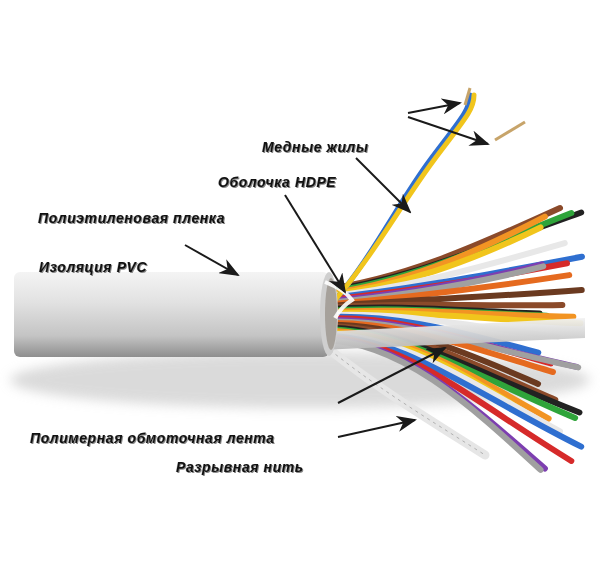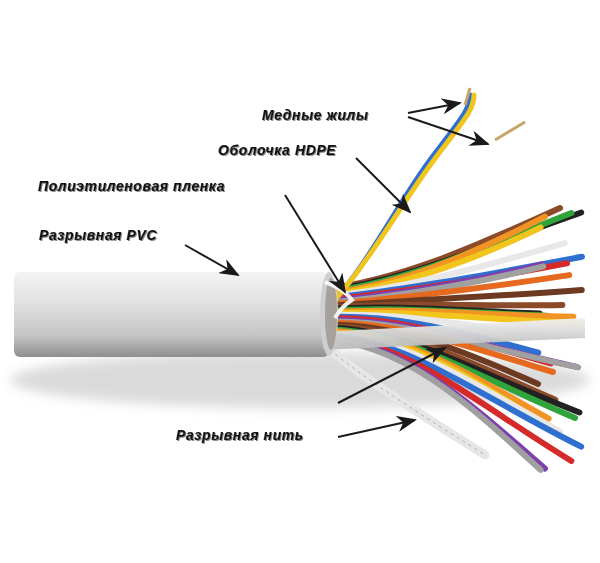--- a/index.html
+++ b/index.html
@@ -1,19 +1,19 @@
 <!DOCTYPE html>
 <html><head>
 <meta charset="utf-8">
 <style>
   html,body{margin:0;padding:0;background:#fff;}
   body{width:600px;height:563px;position:relative;overflow:hidden;font-family:"Liberation Sans",sans-serif;}
   #stage{position:absolute;left:0;top:0;width:600px;height:563px;}
   .label{position:absolute;font-style:italic;font-weight:bold;font-size:14px;color:#111;white-space:nowrap;letter-spacing:0.6px;
-    text-shadow:1px 1px 0 #888, -0.5px -0.5px 0 #ccc;}
+    text-shadow:1px 1px 0 #888, -0.5px -0.5px 0 #ccc;margin-top:32px;}
   svg{position:absolute;left:0;top:0;}
 </style>
 </head>
 <body>
 
 <div id="stage">
   <svg id="art" width="600" height="563" viewBox="0 0 600 563">
     <defs>
       <linearGradient id="sheathGrad" x1="0" y1="0" x2="0" y2="1">
         <stop offset="0" stop-color="#f4f4f4"></stop>
@@ -96,15 +96,16 @@
       <line x1="285" y1="195" x2="345" y2="292" marker-end="url(#arrowHead)"></line>
       <line x1="185" y1="245" x2="238" y2="275" marker-end="url(#arrowHead)"></line>
       <line x1="338" y1="403" x2="445" y2="348" marker-end="url(#arrowHead)"></line>
       <line x1="338" y1="437" x2="415" y2="420" marker-end="url(#arrowHead)"></line>
     </g>
   </svg>
 
   <div class="label" style="left:262px;top:107px;">Медные жилы</div>
   <div class="label" style="left:218px;top:142px;">Оболочка HDPE</div>
   <div class="label" style="left:38px;top:178px;">Полиэтиленовая пленка</div>
-  <div class="label" style="left:39px;top:227px;">Разрывная PVC</div>
+  <div class="label" style="left:39px;top:227px;">Изоляция PVC</div>
+  <div class="label" style="left:30px;top:398px;">Полимерная обмоточная лента</div>
   <div class="label" style="left:176px;top:427px;">Разрывная нить</div>
 </div>
 
 </body></html>

